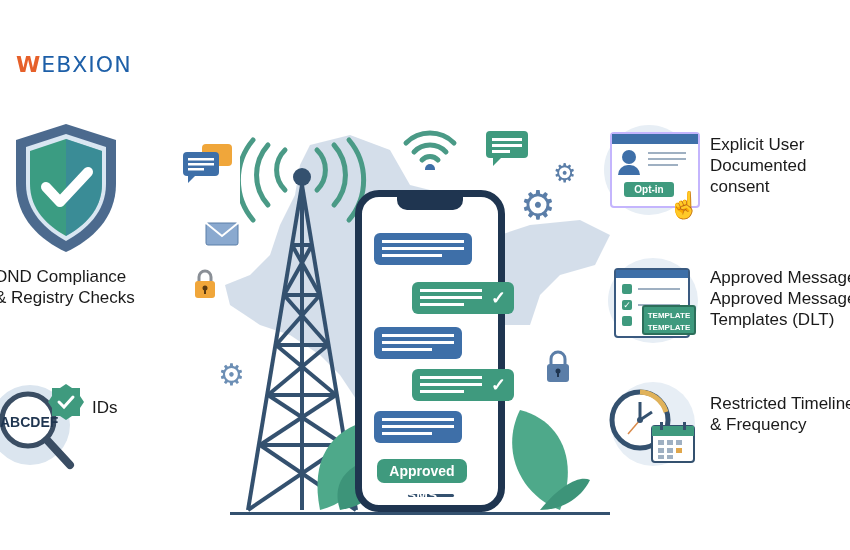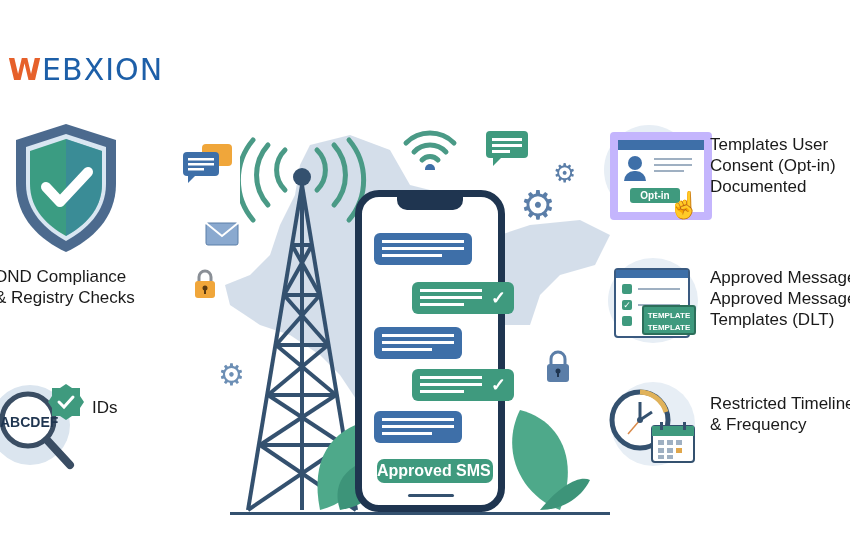--- a/index.html
+++ b/index.html
@@ -1,18 +1,18 @@
 <!DOCTYPE html>
 <html><head>
 <meta charset="utf-8">
 <style>
   html, body { margin:0; padding:0; }
   body { width:850px; height:550px; background:#ffffff; position:relative; overflow:hidden; font-family:"Liberation Sans", sans-serif; }
   .abs { position:absolute; }
-  .logo { left:8px; top:52px; font-size:30px; letter-spacing:1px; color:#1d5fa8; font-family:"DejaVu Sans", sans-serif; font-weight:normal; }
+  .logo { left:16px; top:52px; font-size:22px; letter-spacing:1px; color:#1d5fa8; font-family:"DejaVu Sans", sans-serif; font-weight:normal; }
   .logo .w { color:#e6602a; font-weight:bold; }
   .label { font-size:17px; color:#1a1a1a; line-height:21px; white-space:nowrap; }
   .label span { display:block; }
   svg { display:block; }
 </style>
 </head>
 <body>
 
 <div class="abs logo">
   <span class="w">W</span><span>EBXION</span>
@@ -87,21 +87,21 @@
     <div style="margin:7px 32px 0 8px;height:3px;background:#fff"></div>
       <div style="margin:4px 32px 0 8px;height:3px;background:#fff"></div>
       <div style="margin:4px 50px 0 8px;height:3px;background:#fff"></div>
     <span class="abs" style="right:8px;top:5px;color:#fff;font-size:18px;font-weight:bold">✓</span>
   </div>
   <div class="abs" style="left:12px;top:214px;width:88px;height:32px;background:#3e6fa8;border-radius:6px">
     <div style="margin:7px 8px 0;height:3px;background:#fff"></div>
       <div style="margin:4px 8px 0;height:3px;background:#fff"></div>
       <div style="margin:4px 30px 0 8px;height:3px;background:#fff"></div>
   </div>
-  <div class="abs" style="left:15px;top:262px;width:116px;height:24px;background:#3f9a7e;border-radius:7px;color:#fff;font-size:16px;font-weight:bold;line-height:24px">Approved SMS</div>
+  <div class="abs" style="left:15px;top:262px;width:90px;height:24px;background:#3f9a7e;border-radius:7px;color:#fff;font-size:14px;font-weight:bold;text-align:center;line-height:24px">Approved SMS</div>
 </div>
 
 <svg class="abs" style="left:400px;top:125px" width="60" height="45">
   <path d="M6,18 A34,34 0 0 1 54,18" fill="none" stroke="#4a9a86" stroke-width="5" stroke-linecap="round"></path>
   <path d="M14,27 A22,22 0 0 1 46,27" fill="none" stroke="#4a9a86" stroke-width="5" stroke-linecap="round"></path>
   <path d="M22,35 A11,11 0 0 1 38,35" fill="none" stroke="#4a9a86" stroke-width="5" stroke-linecap="round"></path>
   <circle cx="30" cy="44" r="5" fill="#3e6fa8"></circle>
 </svg>
 
 <svg class="abs" style="left:485px;top:130px" width="45" height="38">
@@ -161,34 +161,34 @@
   <line x1="47" y1="60" x2="70" y2="85" stroke="#3a4d63" stroke-width="8" stroke-linecap="round"></line>
   <path d="M66,4 L72,8 L80,8 L80,16 L84,22 L80,28 L80,36 L72,36 L66,40 L60,36 L52,36 L52,28 L48,22 L52,16 L52,8 L60,8 Z" fill="#3f9a7e"></path>
   <path d="M59,22 L64,27 L73,17" fill="none" stroke="#fff" stroke-width="3" stroke-linecap="round"></path>
 </svg>
 <div class="abs" style="left:0px;top:414px;font-size:14px;font-weight:bold;color:#1f3550">ABCDEF</div>
 <div class="abs label" style="left:92px;top:397px">
   <span>IDs</span>
 </div>
 
 <div class="abs" style="left:604px;top:125px;width:90px;height:90px;border-radius:50%;background:#e7eef5"></div>
-<div class="abs" style="left:610px;top:132px;width:86px;height:72px;background:#fff;border:8px solid #c4b5fd;border-radius:4px">
+<div class="abs" style="left:610px;top:132px;width:86px;height:72px;background:#fff;border:2px solid #c4b5fd;border-radius:4px">
   <div style="height:10px;background:#3e6fa8"></div>
   <div class="abs" style="left:10px;top:16px;width:14px;height:14px;border-radius:50%;background:#3e6fa8"></div>
   <div class="abs" style="left:6px;top:31px;width:22px;height:10px;border-radius:10px 10px 0 0;background:#3e6fa8"></div>
   <div class="abs" style="left:36px;top:18px;width:38px;height:2px;background:#9fb0c2"></div>
   <div class="abs" style="left:36px;top:24px;width:38px;height:2px;background:#9fb0c2"></div>
   <div class="abs" style="left:36px;top:30px;width:30px;height:2px;background:#9fb0c2"></div>
   <div class="abs" style="left:12px;top:48px;width:50px;height:15px;background:#3f9a7e;border-radius:3px;color:#fff;font-size:10px;font-weight:bold;text-align:center;line-height:15px">Opt-in</div>
 </div>
 <div class="abs" style="left:668px;top:192px;font-size:26px;line-height:1;color:#f2a36b">☝</div>
 <div class="abs label" style="left:710px;top:134px">
-  <span>Templates User</span>
-  <span>Consent (Opt-in)</span>
+  <span>Explicit User</span>
   <span>Documented</span>
+  <span>consent</span>
 </div>
 
 <div class="abs" style="left:608px;top:258px;width:90px;height:85px;border-radius:50%;background:#e7eef5"></div>
 <div class="abs" style="left:614px;top:268px;width:72px;height:66px;background:#fff;border:2px solid #3a5a80;border-radius:4px">
   <div style="height:8px;background:#3e6fa8"></div>
   <div class="abs" style="left:6px;top:14px;width:10px;height:10px;background:#3f9a7e;border-radius:2px"></div>
   <div class="abs" style="left:6px;top:30px;width:10px;height:10px;background:#3f9a7e;border-radius:2px;color:#fff;font-size:9px;line-height:10px;text-align:center">✓</div>
   <div class="abs" style="left:6px;top:46px;width:10px;height:10px;background:#3f9a7e;border-radius:2px"></div>
   <div class="abs" style="left:22px;top:18px;width:42px;height:2px;background:#9fb0c2"></div>
   <div class="abs" style="left:22px;top:34px;width:42px;height:2px;background:#9fb0c2"></div>

